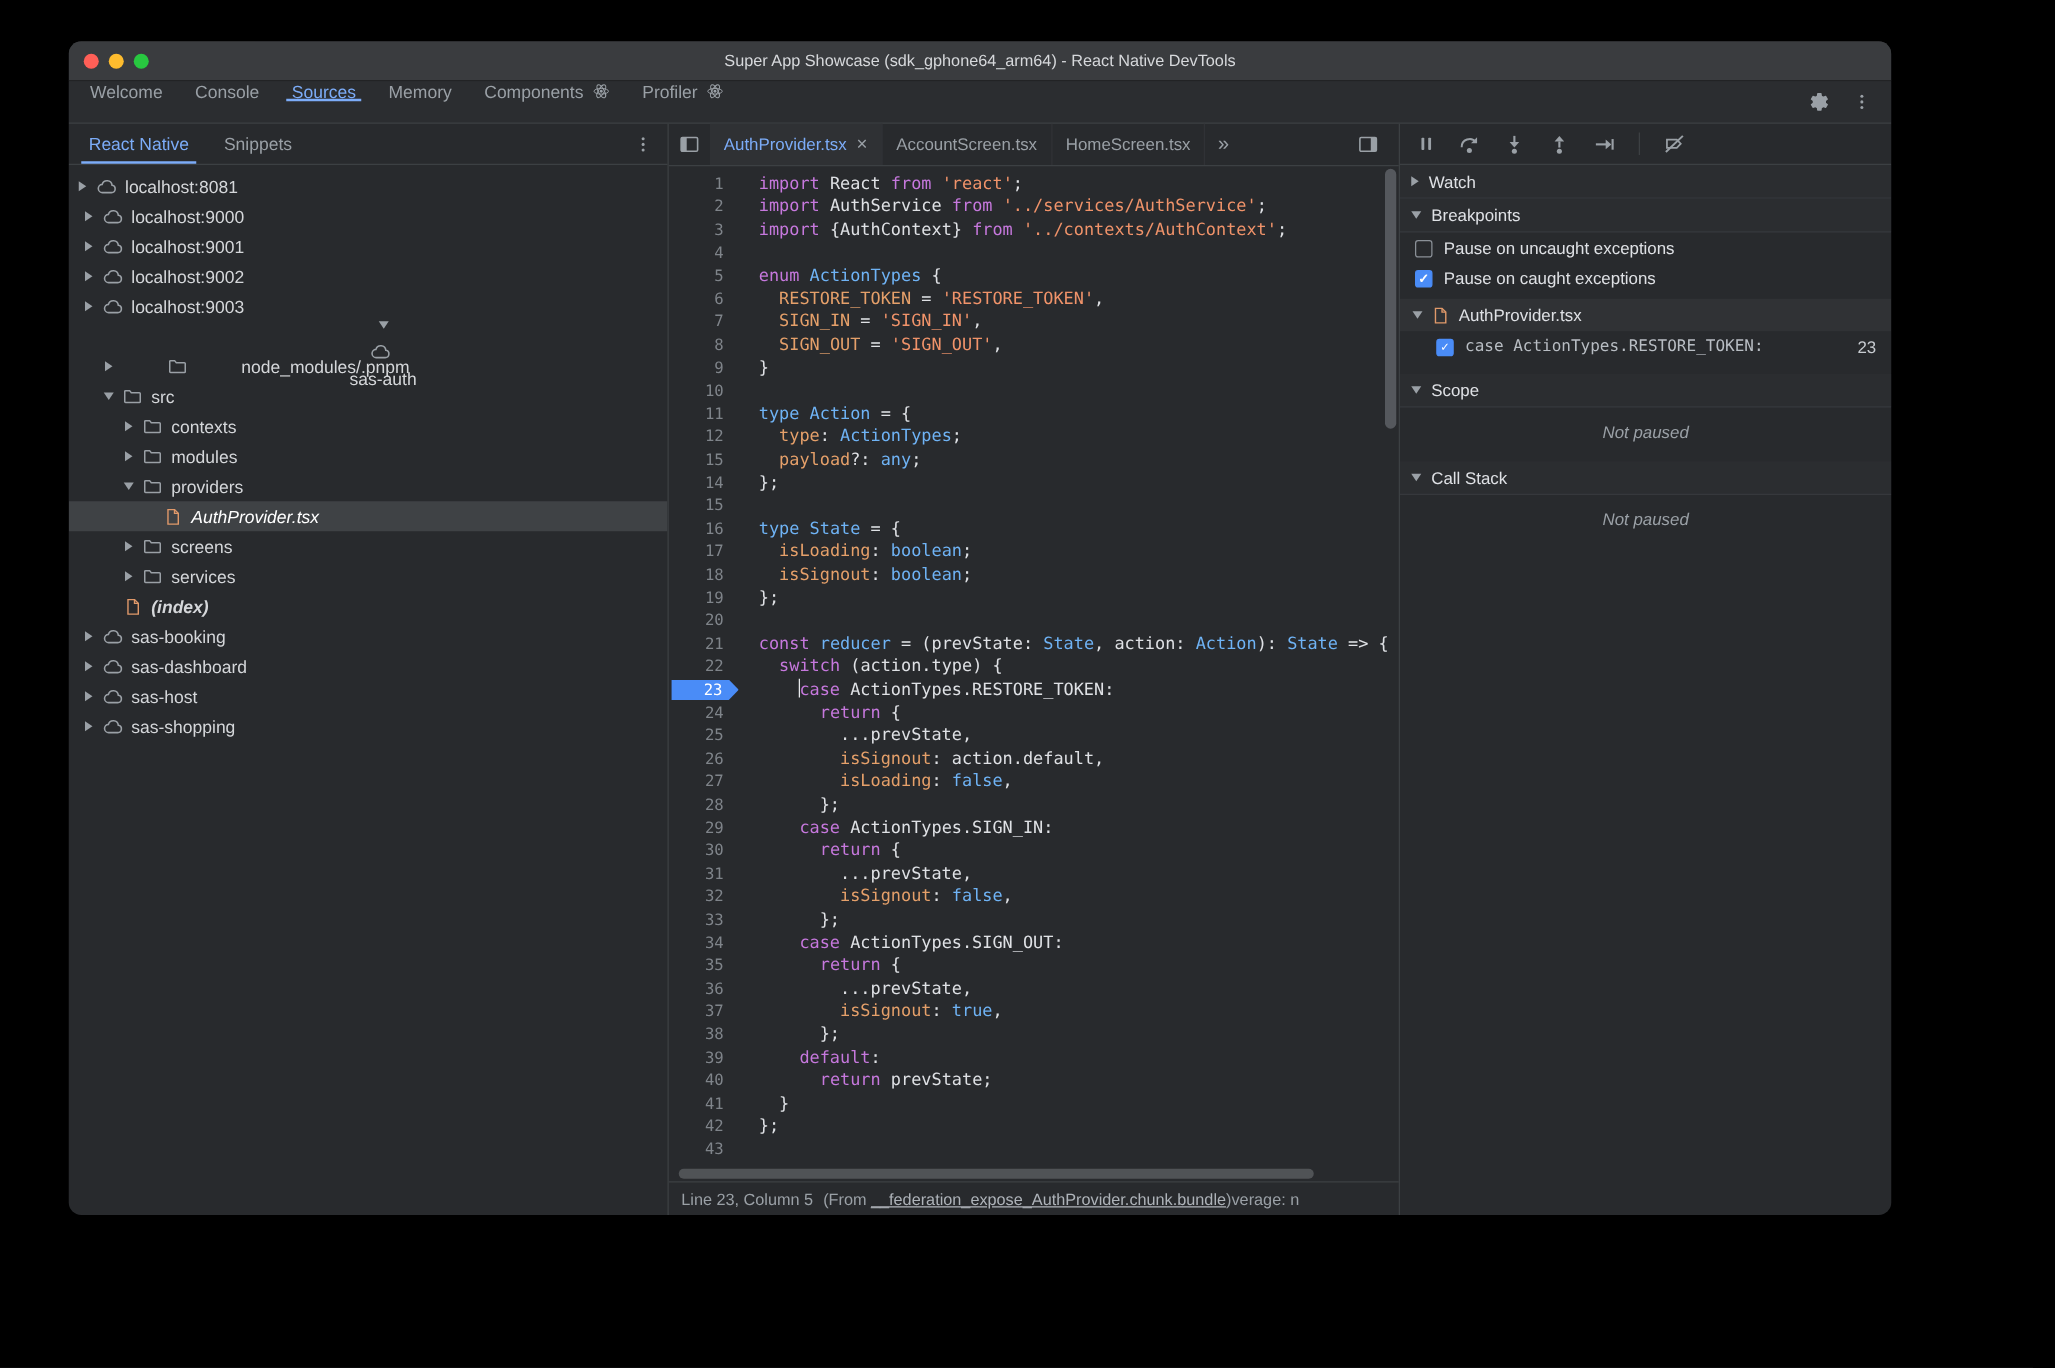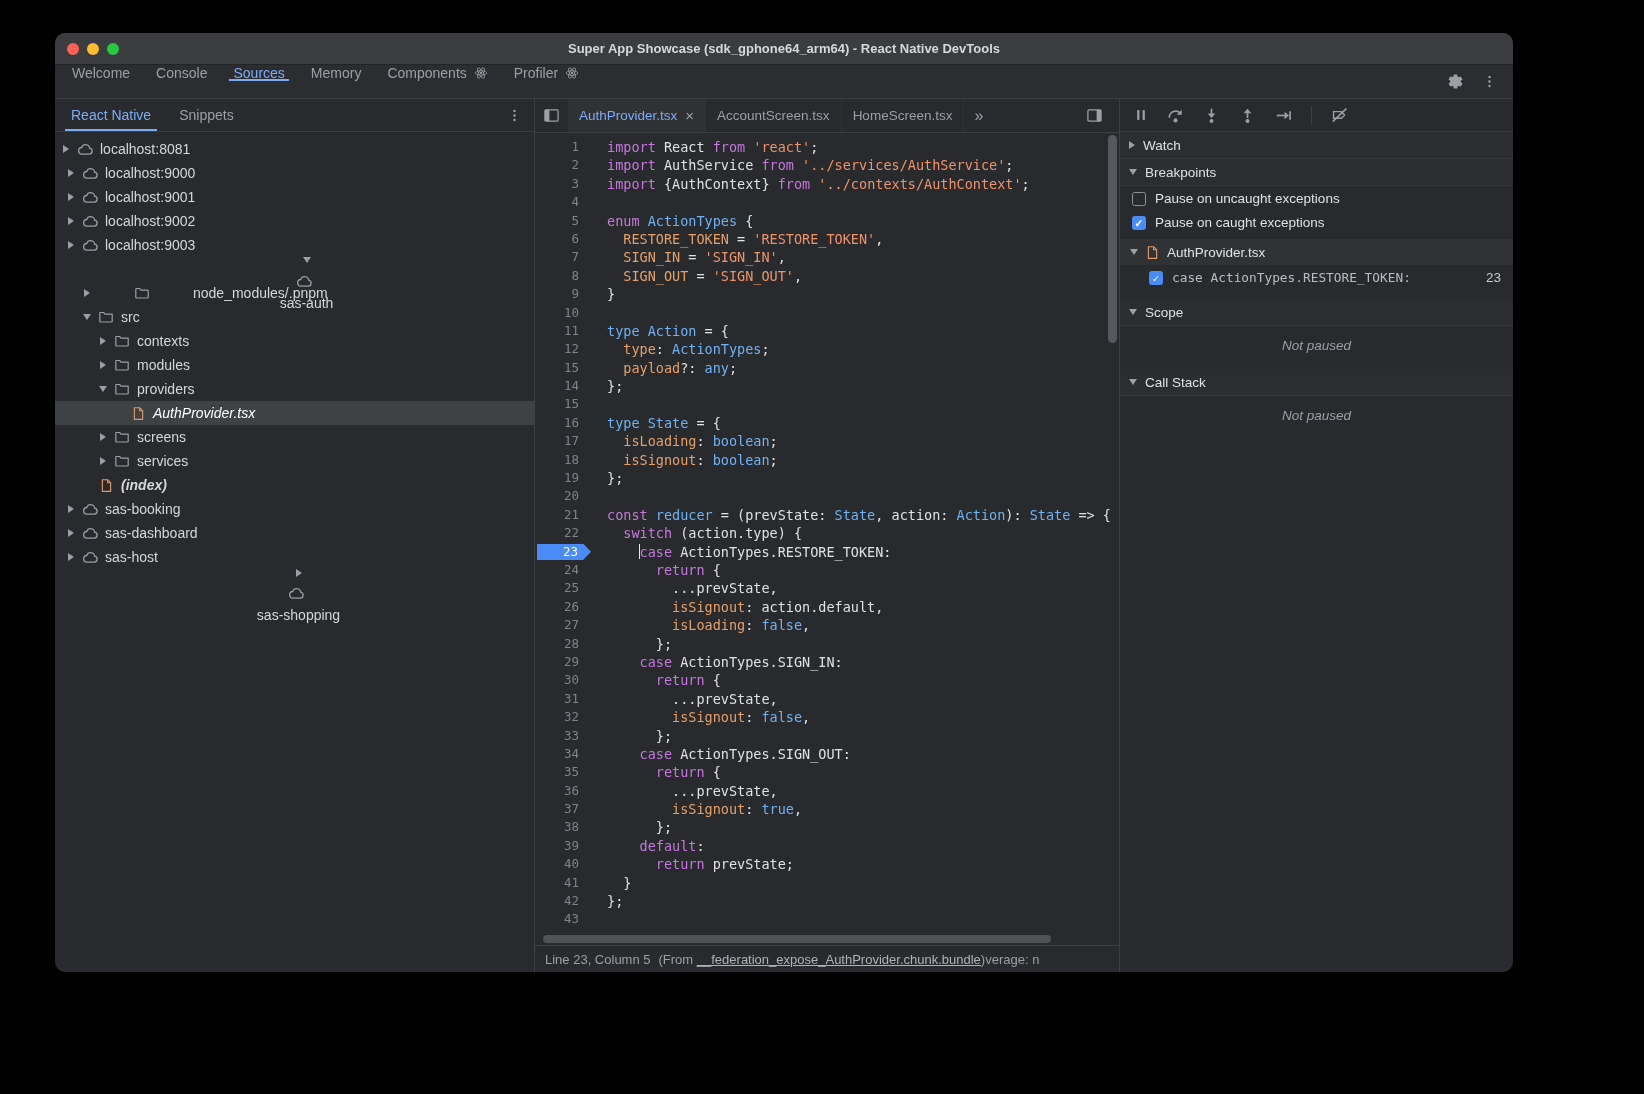--- a/index.html
+++ b/index.html
@@ -7,21 +7,21 @@
               font-family:"Liberation Sans",sans-serif; }
   .window { position:absolute; left:55px; top:33px; width:1458px; height:939px;
             background:#282a2d; border-radius:10px; overflow:hidden;
             box-shadow:0 25px 60px rgba(0,0,0,.8); display:flex; flex-direction:column; }
   
   .titlebar { flex:0 0 32px; background:#3a3c3f; border-bottom:1px solid #222325;
               position:relative; display:flex; align-items:center; justify-content:center; }
   .traffic { position:absolute; left:12px; top:0; height:100%; display:flex; align-items:center; gap:8px; }
   .tl { width:12px; height:12px; border-radius:50%; }
   .tl.red{background:#ff5f57}.tl.yellow{background:#febc2e}.tl.green{background:#28c840}
-  .title { font-size:13px; font-weight:bold; color:#d6d8db; }
+  .title { font-size:13px; font-weight:normal; color:#d6d8db; }
   
   .main-toolbar { flex:0 0 34px; display:flex; align-items:stretch; background:#2b2d30; border-bottom:1px solid #3c4043; }
   .main-tabs { display:flex; align-items:flex-start; padding-left:4px; }
   .main-tab { display:flex; align-items:center; gap:7px; padding:0 13px; font-size:14px; color:#9aa0a6; position:relative; cursor:default; }
   .main-tab.active { color:var(--accent); }
   .main-tab.active::after { content:""; position:absolute; left:9px; right:9px; bottom:0; height:2.5px; background:var(--accent); }
   .toolbar-right { margin-left:auto; display:flex; align-items:center; gap:18px; padding-right:16px; }
   .icon { display:inline-flex; align-items:center; justify-content:center; }
   .icon-btn { display:inline-flex; align-items:center; justify-content:center; cursor:default; }
   
@@ -368,21 +368,21 @@
             <span class="arrow-slot">
               <span class="tri tri-r"></span>
             </span>
             <span class="tree-icon">
               <svg width="17" height="17" viewBox="0 0 16 16">
                 <path d="M4.8 12.3h6.6a2.8 2.8 0 0 0 .5-5.56 3.8 3.8 0 0 0-7.42-.63A2.6 2.6 0 0 0 4.8 12.3z" fill="none" stroke="#9aa0a6" stroke-width="1.2"></path>
               </svg>
             </span>
             <span class="tree-label">sas-host</span>
           </div>
-          <div class="tree-row" style="padding-left: 8px; flex-direction: column;">
+          <div class="tree-row" style="padding-left: 8px;">
             <span class="arrow-slot">
               <span class="tri tri-r"></span>
             </span>
             <span class="tree-icon">
               <svg width="17" height="17" viewBox="0 0 16 16">
                 <path d="M4.8 12.3h6.6a2.8 2.8 0 0 0 .5-5.56 3.8 3.8 0 0 0-7.42-.63A2.6 2.6 0 0 0 4.8 12.3z" fill="none" stroke="#9aa0a6" stroke-width="1.2"></path>
               </svg>
             </span>
             <span class="tree-label">sas-shopping</span>
           </div>

